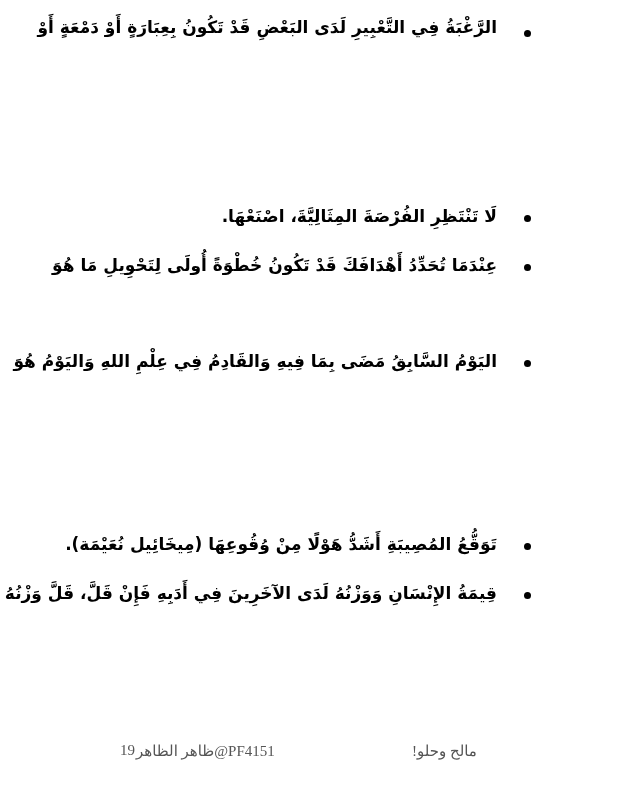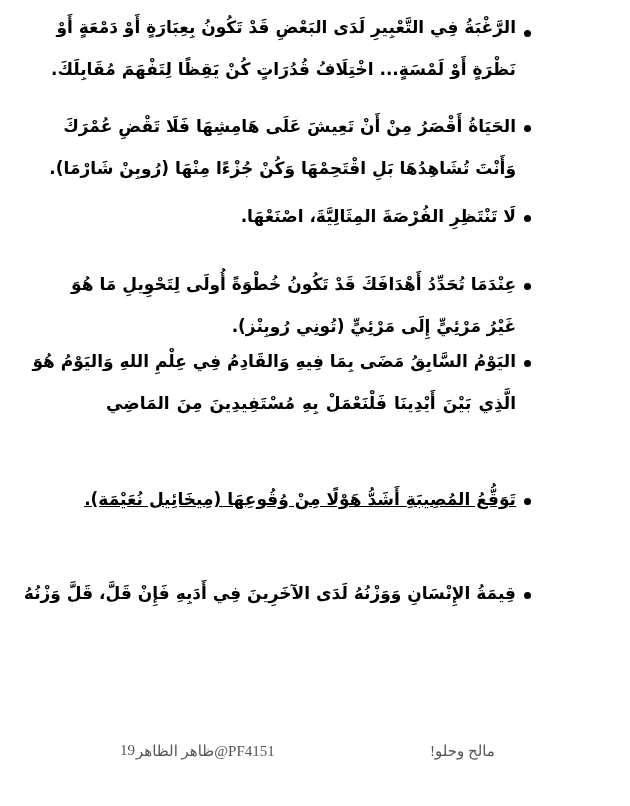--- a/index.html
+++ b/index.html
@@ -29,21 +29,21 @@
     }
     .quote .bullet {
       position: absolute;
       right: 4px;
       width: 7px;
       height: 7px;
       border-radius: 50%;
       background: #000;
     }
     .quote .lines {
-      margin-right: 19px;
+      margin-right: 38px;
       width: 410px;
     }
     .quote .line {
       display: block;
       height: 42px;
       line-height: 42px;
       font-size: 17px;
       font-weight: bold;
       white-space: nowrap;
       text-align: justify;
@@ -61,69 +61,59 @@
       height: 26px;
       font-family: "Liberation Serif", serif;
       font-size: 15px;
       color: #555555;
     }
     .footer span {
       position: absolute;
       top: 0;
       white-space: nowrap;
     }
-    .footer .title { left: 430px; direction: rtl; text-align: center; }
+    .footer .title { left: 412px; direction: rtl; text-align: center; }
     .footer .author { left: 136px; }
     .footer .pagenum { left: 120px; }
   </style>
 </head>
 <body>
 
 <div class="page">
 
   <div class="quote" style="top:6px;">
     <span class="bullet" style="top:24px;"></span>
     <div class="lines">
       <span class="line">الرَّغْبَةُ فِي التَّعْبِيرِ لَدَى البَعْضِ قَدْ تَكُونُ بِعِبَارَةٍ أَوْ دَمْعَةٍ أَوْ</span>
-      <span class="line last">نَظْرَةٍ أَوْ لَمْسَةٍ... اخْتِلَافُ قُدُرَاتٍ كُنْ يَقِظًا لِتَفْهَمَ مُقَابِلَكَ.</span>
     </div>
   </div>
 
-  <div class="quote" style="top:105px;">
-    <span class="bullet" style="top:20px;"></span>
-    <div class="lines">
-      <span class="line">الحَيَاةُ أَقْصَرُ مِنْ أَنْ تَعِيشَ عَلَى هَامِشِهَا فَلَا تَقْضِ عُمْرَكَ</span>
-      <span class="line last">وَأَنْتَ تُشَاهِدُهَا بَلِ اقْتَحِمْهَا وَكُنْ جُزْءًا مِنْهَا (رُوبِنْ شَارْمَا).</span>
-    </div>
-  </div>
 
   <div class="quote" style="top:195px;">
     <span class="bullet" style="top:20px;"></span>
     <div class="lines">
       <span class="line last">لَا تَنْتَظِرِ الفُرْصَةَ المِثَالِيَّةَ، اصْنَعْهَا.</span>
     </div>
   </div>
 
-  <div class="quote" style="top:263px;">
+  <div class="quote" style="top:244px;">
     <span class="bullet" style="top:20px;"></span>
     <div class="lines">
       <span class="line">عِنْدَمَا تُحَدِّدُ أَهْدَافَكَ قَدْ تَكُونُ خُطْوَةً أُولَى لِتَحْوِيلِ مَا هُوَ</span>
-      <span class="line last">غَيْرُ مَرْئِيٍّ إِلَى مَرْئِيٍّ (تُونِي رُوبِنْز).</span>
     </div>
   </div>
 
   <div class="quote" style="top:340px;">
     <span class="bullet" style="top:20px;"></span>
     <div class="lines">
       <span class="line">اليَوْمُ السَّابِقُ مَضَى بِمَا فِيهِ وَالقَادِمُ فِي عِلْمِ اللهِ وَاليَوْمُ هُوَ</span>
-      <span class="line">الَّذِي بَيْنَ أَيْدِينَا فَلْنَعْمَلْ بِهِ مُسْتَفِيدِينَ مِنَ المَاضِي</span>
     </div>
   </div>
 
-  <div class="quote" style="top:478px;text-decoration:underline;">
+  <div class="quote" style="top:523px;">
     <span class="bullet" style="top:20px;"></span>
     <div class="lines">
       <span class="line last">تَوَقُّعُ المُصِيبَةِ أَشَدُّ هَوْلًا مِنْ وُقُوعِهَا (مِيخَائِيل نُعَيْمَة).</span>
     </div>
   </div>
 
   <div class="quote" style="top:572px;">
     <span class="bullet" style="top:20px;"></span>
     <div class="lines">
       <span class="line">قِيمَةُ الإِنْسَانِ وَوَزْنُهُ لَدَى الآخَرِينَ فِي أَدَبِهِ فَإِنْ قَلَّ، قَلَّ وَزْنُهُ</span>

